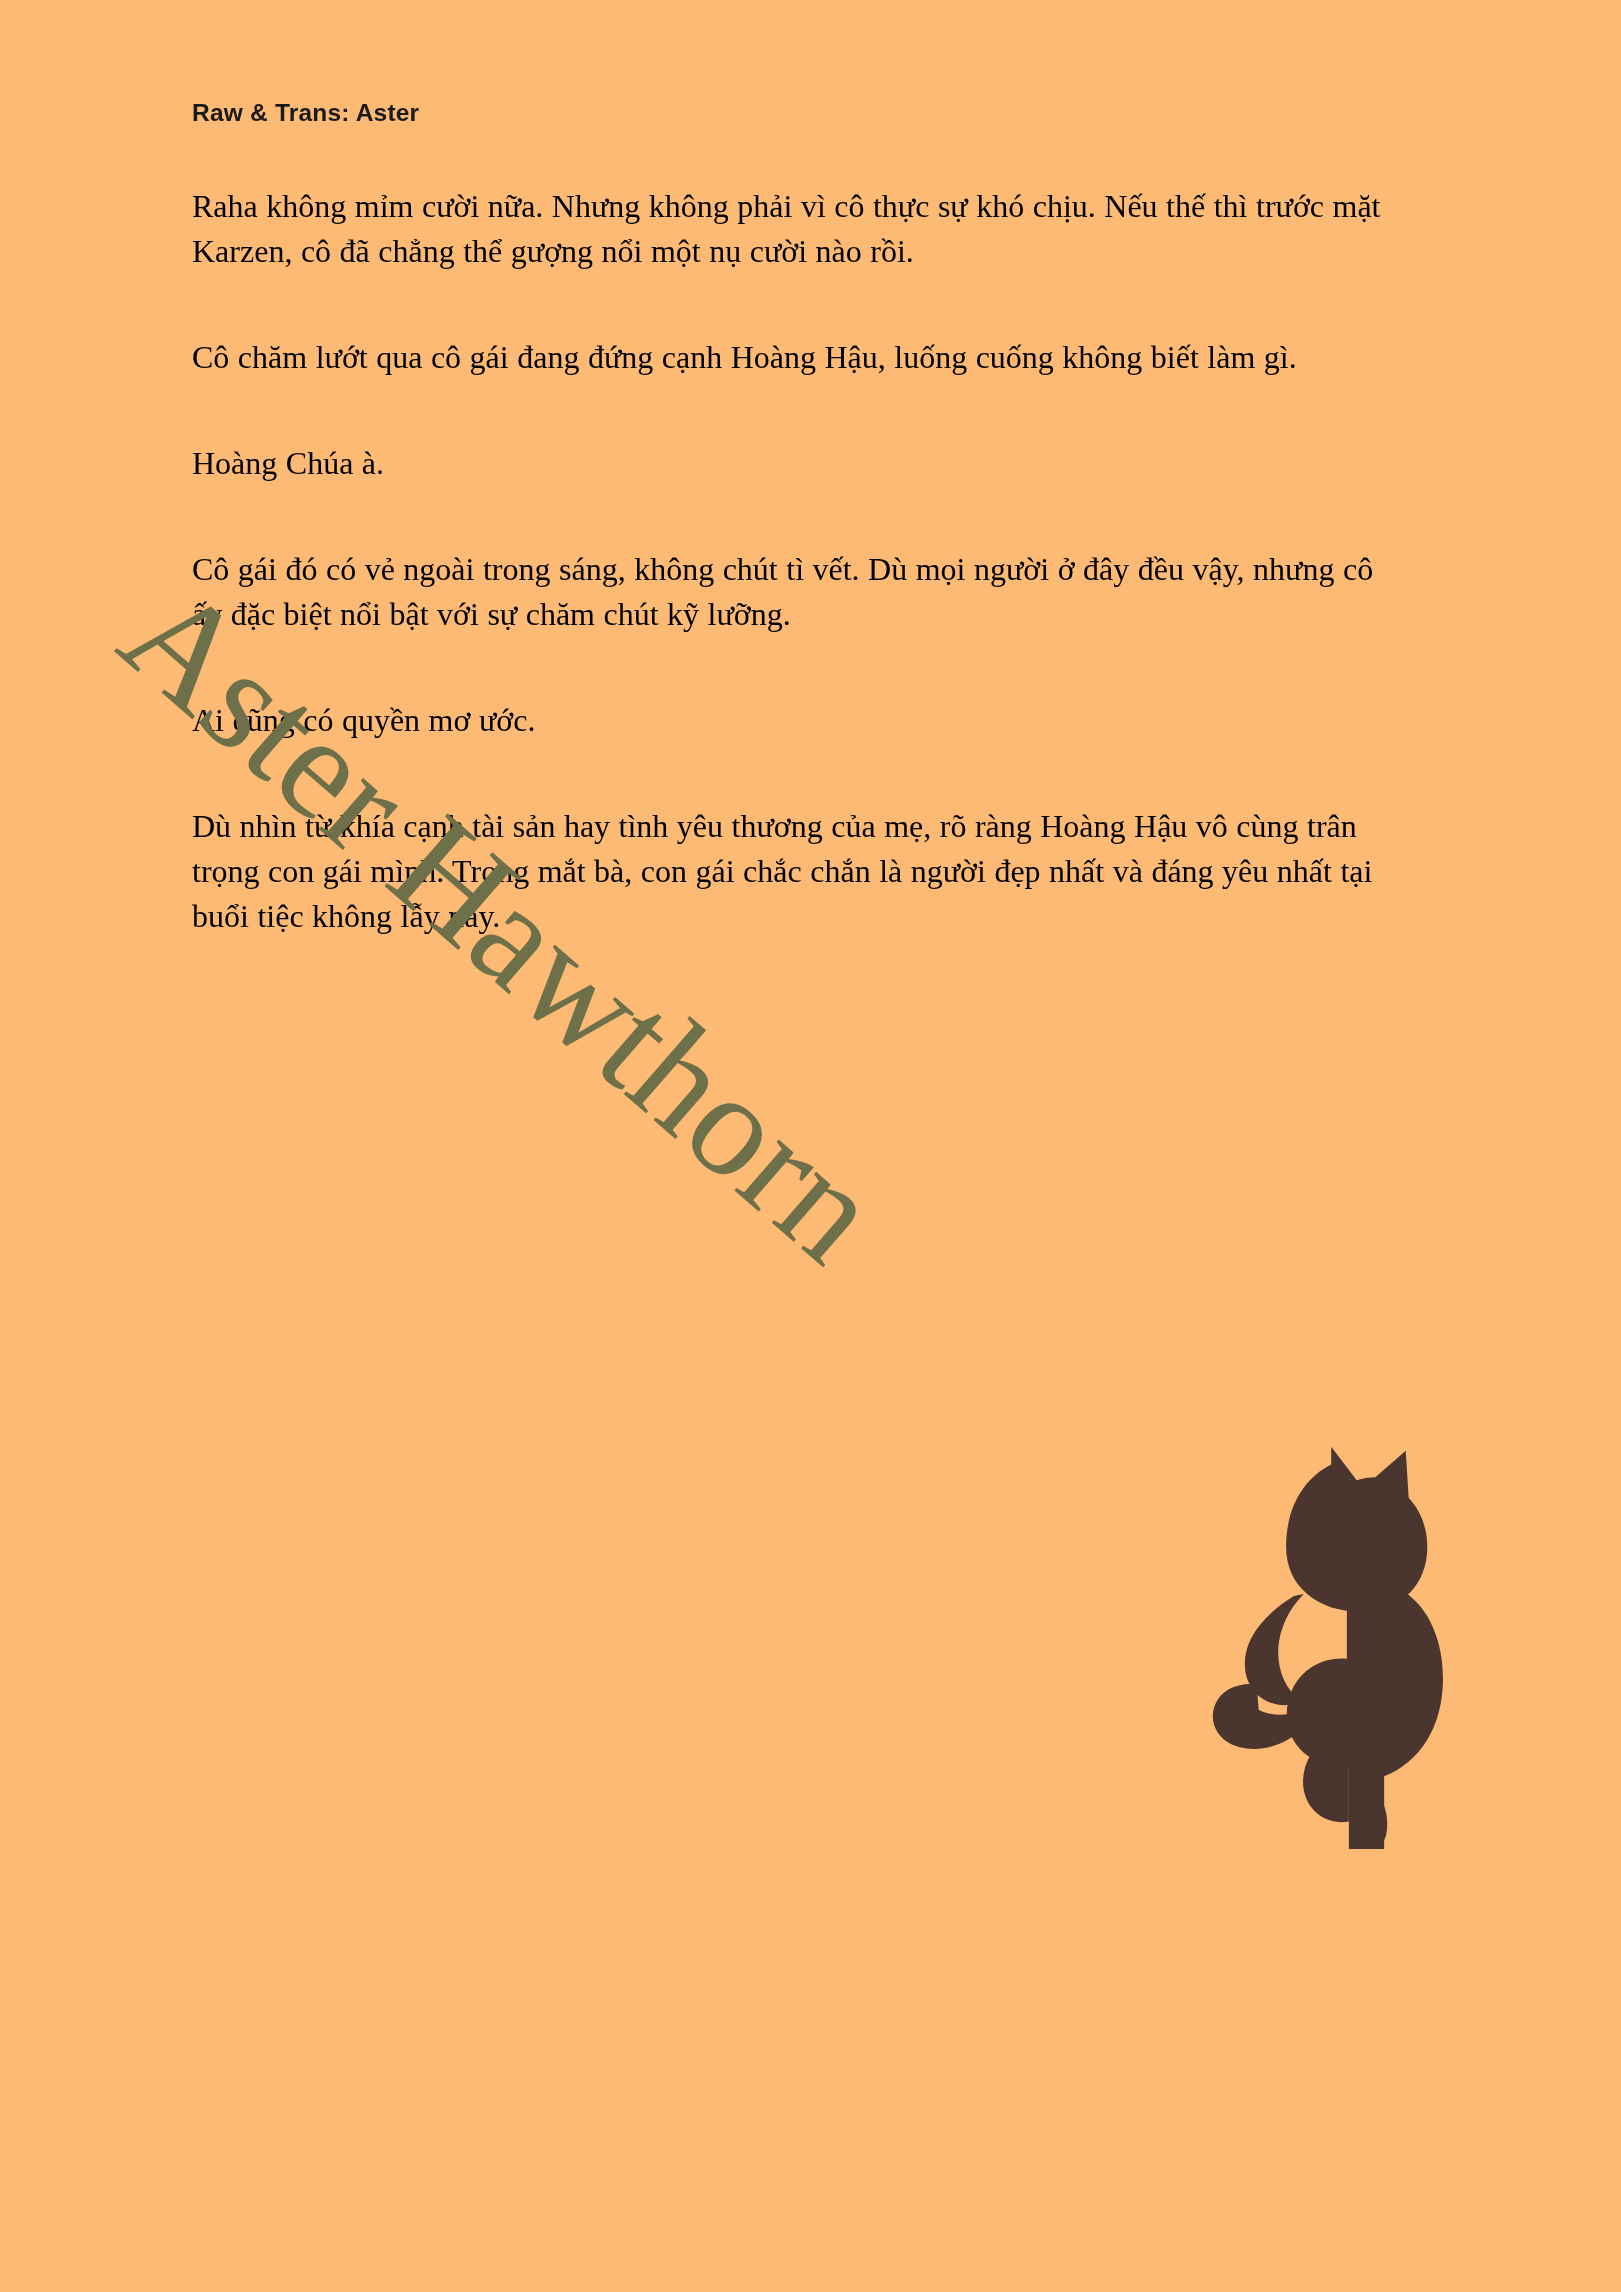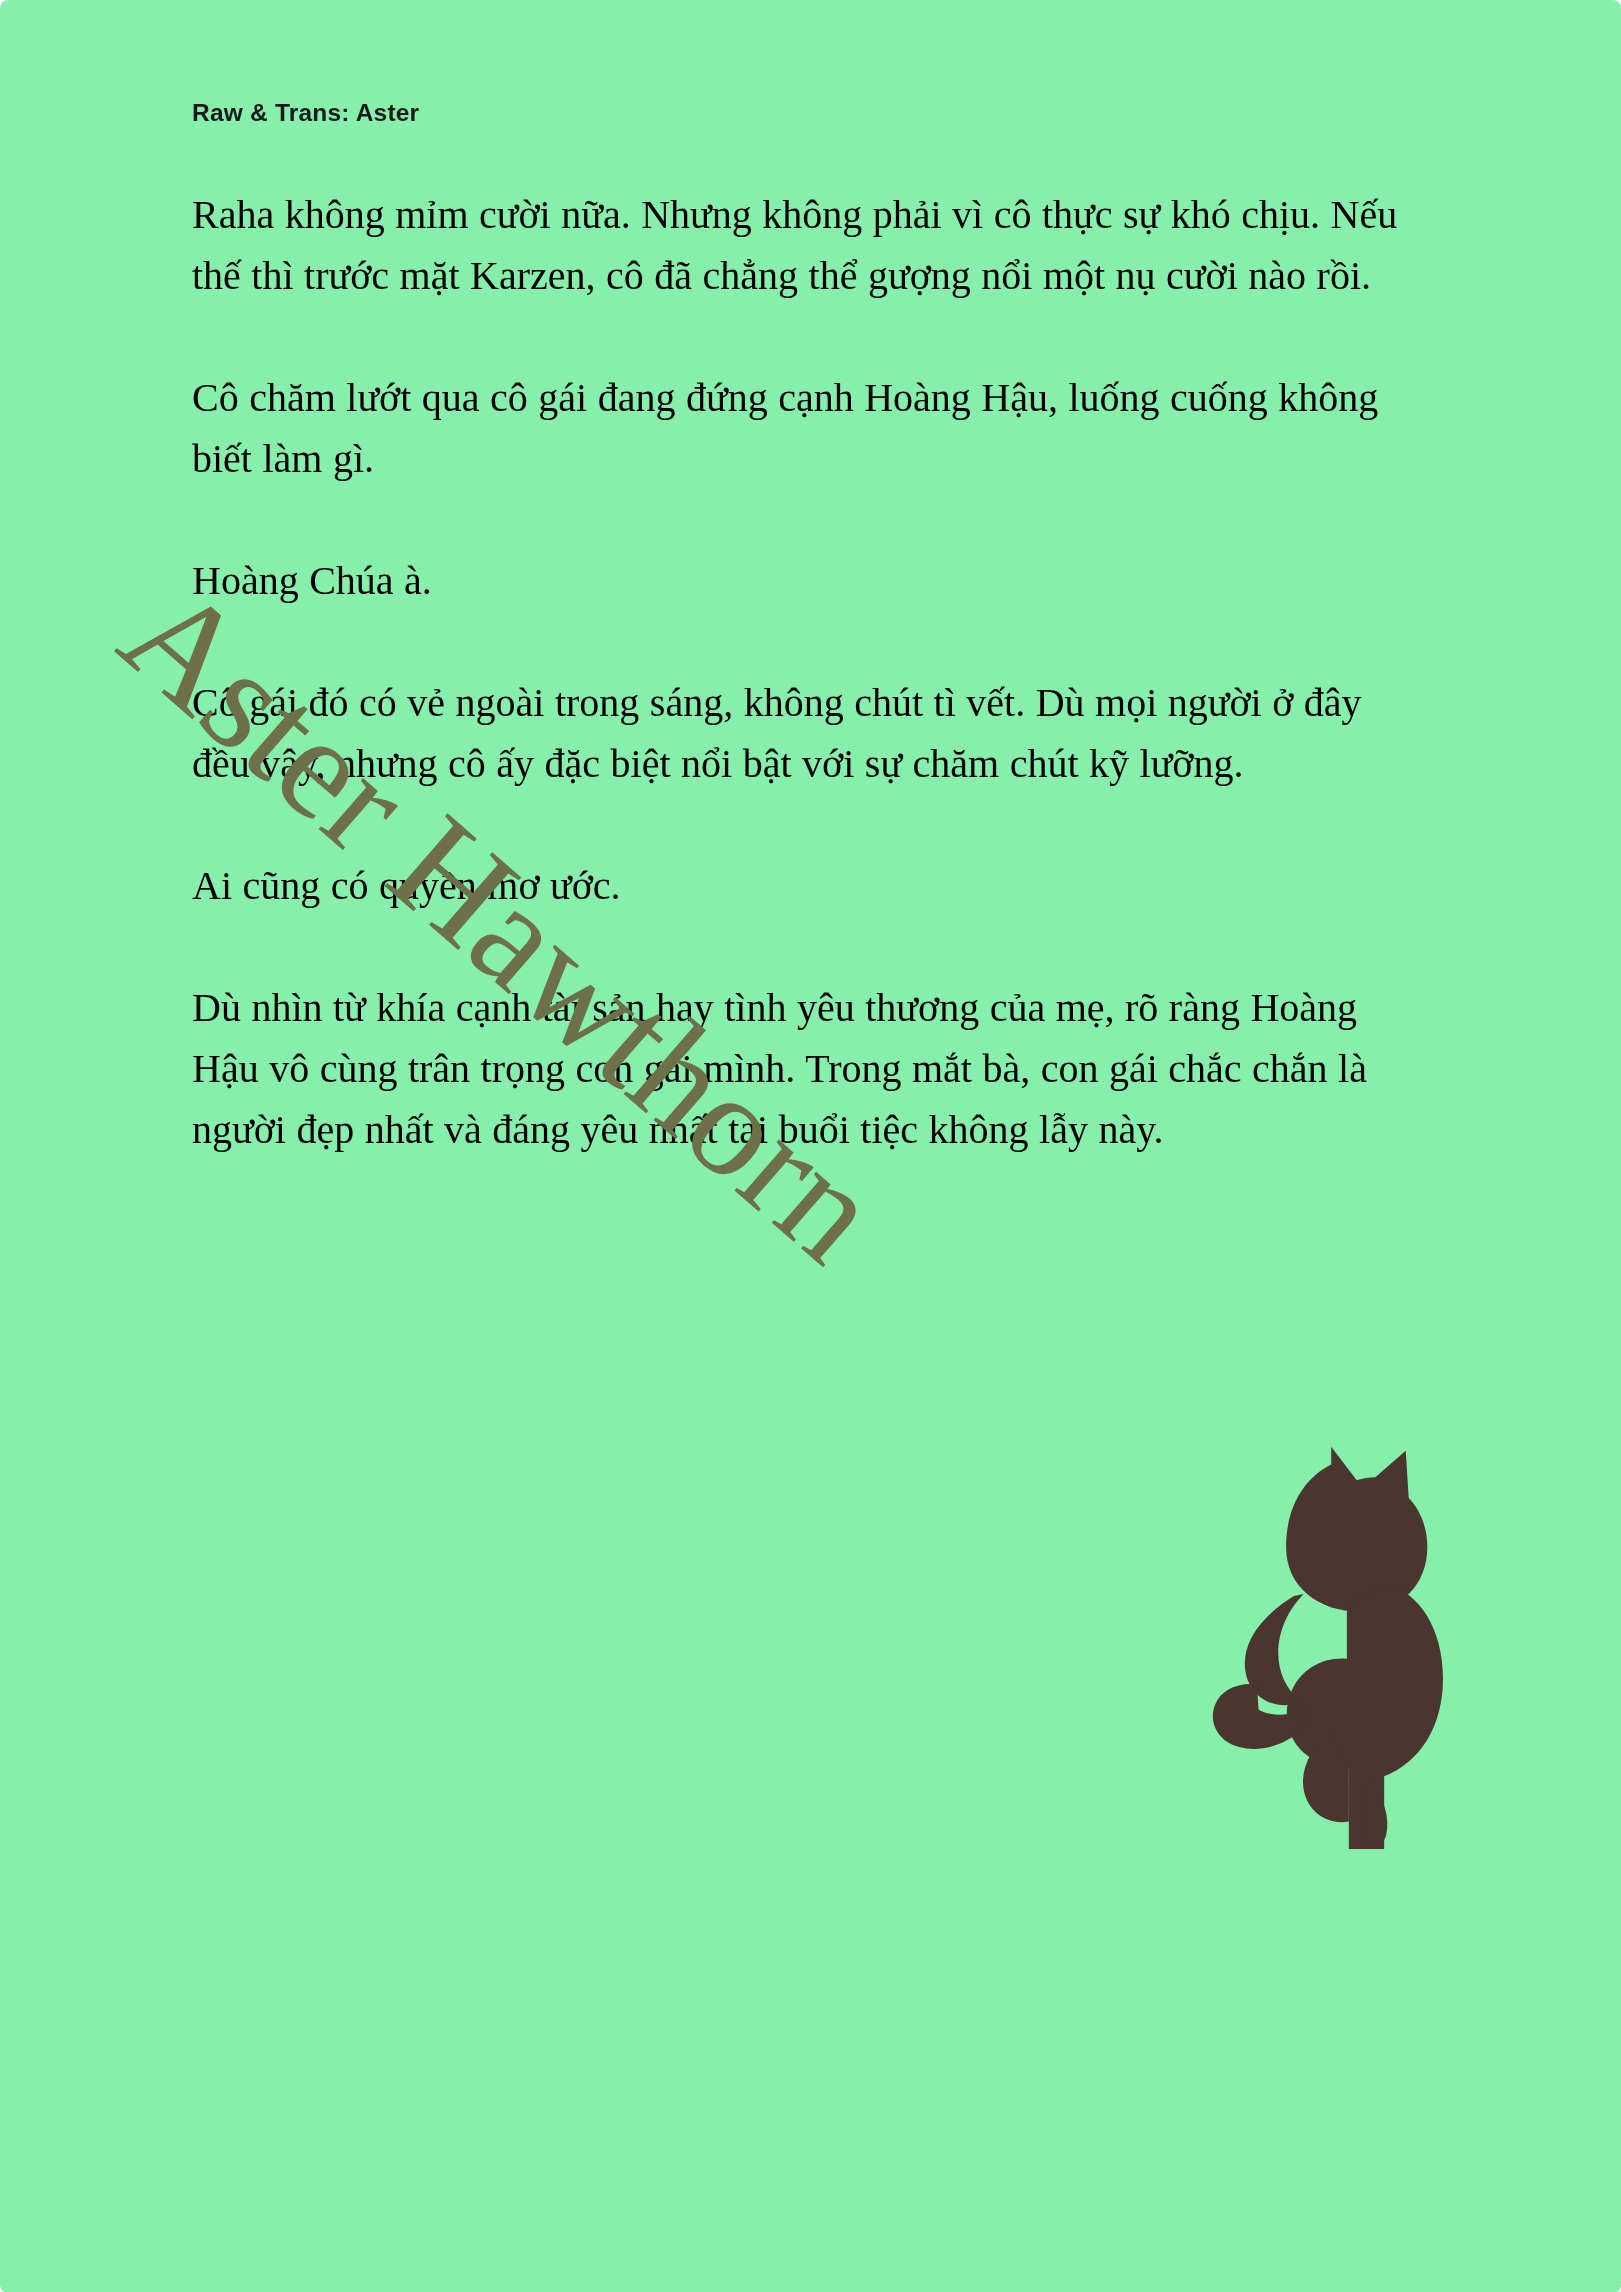--- a/index.html
+++ b/index.html
@@ -4,46 +4,45 @@
 <style>
   html, body {
     margin: 0;
     padding: 0;
     background: #ffffff;
   }
   .page {
     position: relative;
     width: 1621px;
     height: 2293px;
-    background: #86efac;
+    background: #fdba74;
     overflow: hidden;
     box-sizing: border-box;
-    border-radius: 8px;
   }
   .header {
     position: absolute;
     left: 192px;
     top: 99px;
     font-family: "Liberation Sans", sans-serif;
     font-size: 24.5px;
     font-weight: 700;
     color: #1a1a1a;
     letter-spacing: 0.2px;
     white-space: nowrap;
   }
   .content {
     position: absolute;
     left: 192px;
     top: 184px;
     width: 1208px;
   }
   .para {
     font-family: "Liberation Serif", "DejaVu Serif", serif;
-    font-size: 40px;
-    line-height: 61px;
+    font-size: 32px;
+    line-height: 45px;
     color: #000000;
     margin: 0 0 61px 0;
     text-align: left;
     word-spacing: 0.5px;
   }
   .watermark {
     position: absolute;
     left: 201px;
     top: 549px;
     transform-origin: left top;

